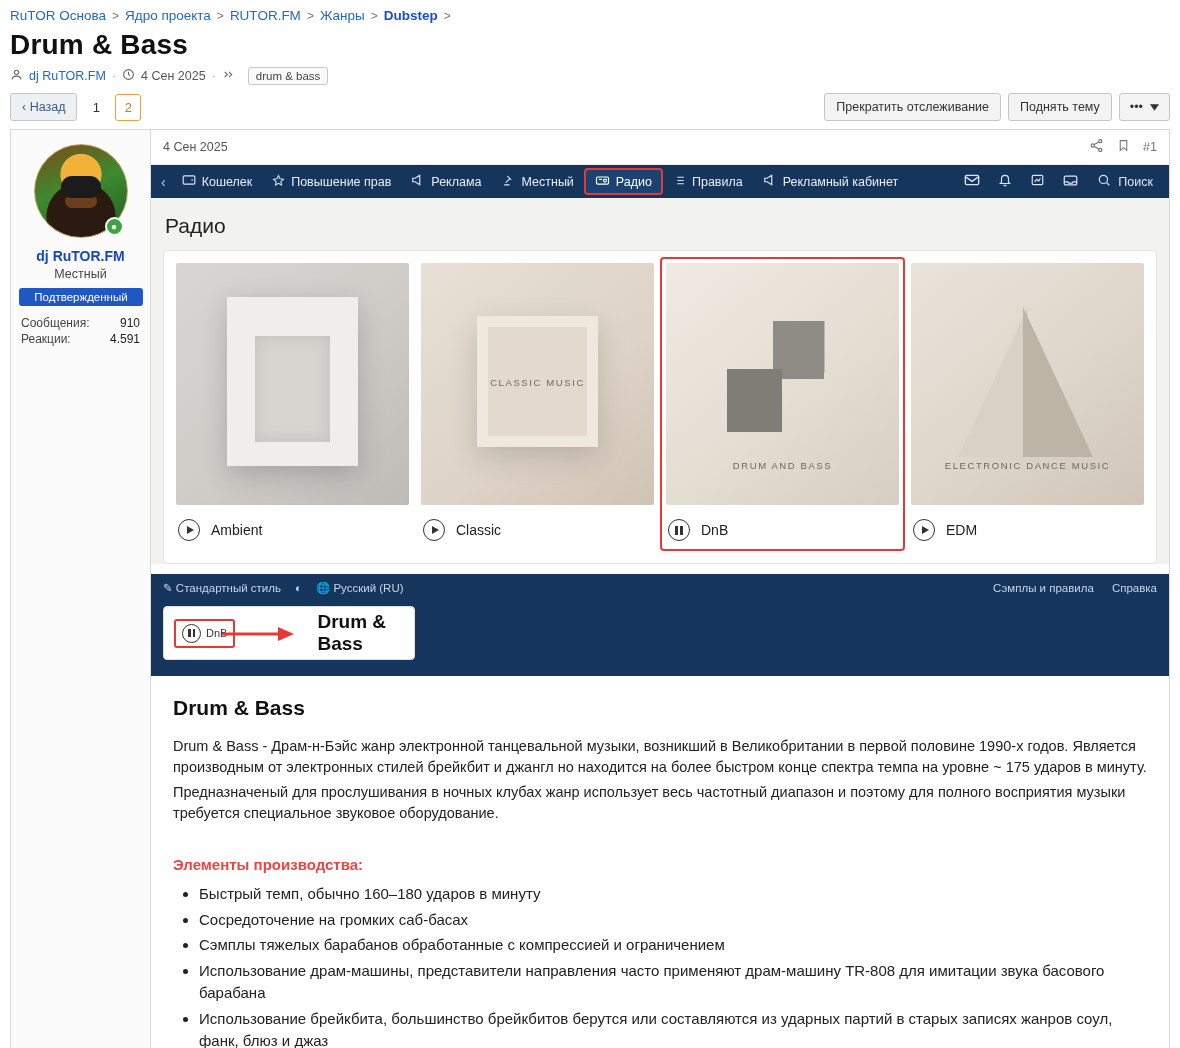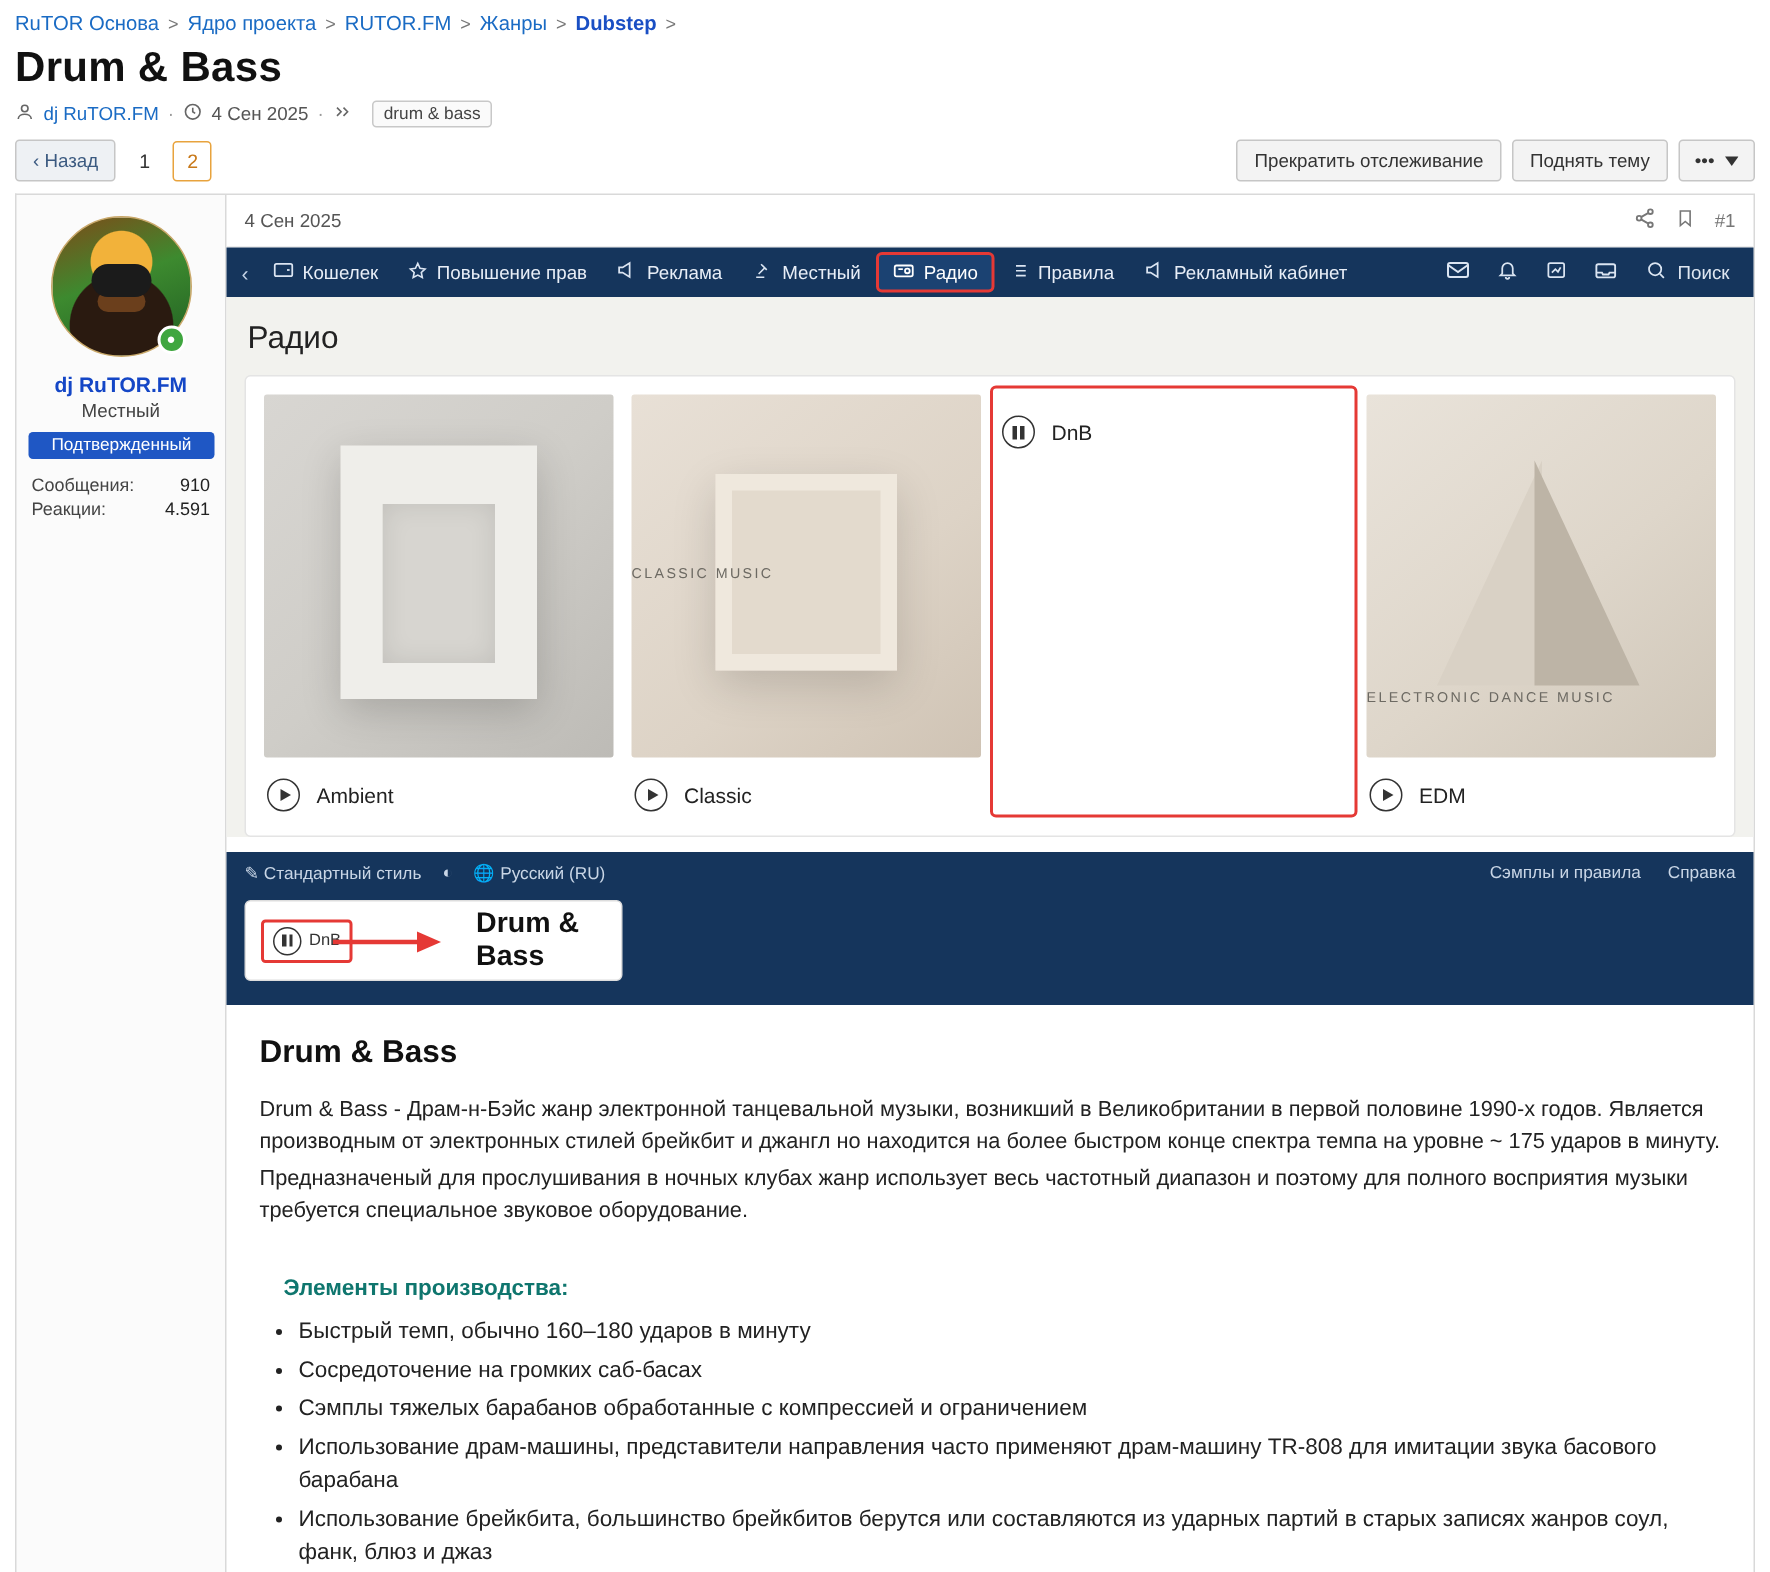--- a/index.html
+++ b/index.html
@@ -177,21 +177,21 @@
   .art-edm { background: linear-gradient(140deg,#e9e3da 0%, #ded6ca 55%, #cfc6b8 100%); }
   .art-edm .fold1 {
     position:absolute; left:20%; top:18%; width:0; height:0;
     border-left: 70px solid transparent; border-bottom: 150px solid #d9d1c5;
   }
   .art-edm .fold2 {
     position:absolute; left:48%; top:18%; width:0; height:0;
     border-right: 70px solid transparent; border-bottom: 150px solid #bdb4a6;
   }
   .art-label {
-    position: absolute; left: 0; right: 0; bottom: 34px; text-align: left;
+    position: absolute; left: 0; right: 0; bottom: 34px; text-align: center;
     font-size: 9.5px; letter-spacing: 1.6px; color: #6d6a63;
   }
   .art-label.mid { bottom: auto; top: 47%; }
   .card-foot { display: flex; align-items: center; gap: 11px; padding: 14px 2px 4px 2px; }
   .play-btn {
     width: 22px; height: 22px; border-radius: 50%; border: 1.6px solid #333;
     display: flex; align-items: center; justify-content: center; flex: 0 0 22px;
   }
   .play-btn .tri-ico {
     width: 0; height: 0; border-left: 7px solid #333;
@@ -229,21 +229,21 @@
   .arrow-red {
     position: absolute; left: 56px; top: 18px; width: 78px; height: 18px;
   }
   .player-title { font-size: 19px; font-weight: bold; color: #111; margin-left: 72px; }
 
   
   .article { padding: 20px 22px 10px 22px; }
   .article h2 { font-size: 21px; margin: 0 0 16px 0; color: #111; }
   .article p { font-size: 14.5px; line-height: 1.45; color: #222; margin: 0 0 4px 0; }
   .article .p-block { margin-bottom: 32px; }
-  .article h3 { font-size: 15px; margin: 18px 0 10px 16px; color: #0f766e; }
+  .article h3 { font-size: 15px; margin: 18px 0 10px 0; color: #ef4444; }
   .article ul { margin: 0; padding-left: 26px; }
   .article li { font-size: 15px; line-height: 1.5; color: #222; margin-bottom: 3px; }
 </style>
 </head>
 <body>
 
 <div class="breadcrumb">
   <a href="#">RuTOR Основа</a>
   <span class="sep">&gt;</span>
   <a href="#">Ядро проекта</a>
@@ -477,20 +477,26 @@
             </div>
             <div class="card-foot">
               <span class="play-btn">
                   <span class="tri-ico"></span>
                 </span>
               <span class="card-name">Classic</span>
             </div>
           </div>
 
           <div class="card selected">
+            <div class="card-art art-dnb">
+              <div class="tri"></div>
+                <div class="sq1"></div>
+                <div class="sq2"></div>
+              <div class="art-label">DRUM AND BASS</div>
+            </div>
             <div class="card-foot">
               <span class="play-btn">
                   <span class="pause-ico">
                     <i></i>
                     <i></i>
                   </span>
                 </span>
               <span class="card-name">DnB</span>
             </div>
           </div>

